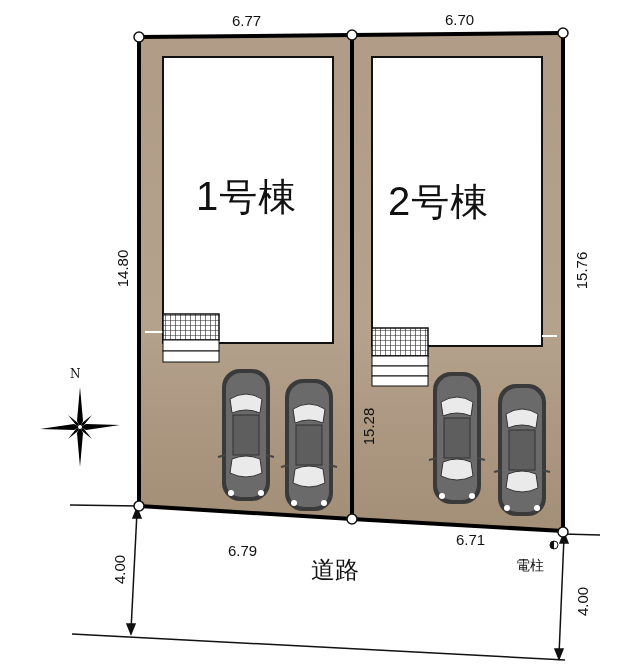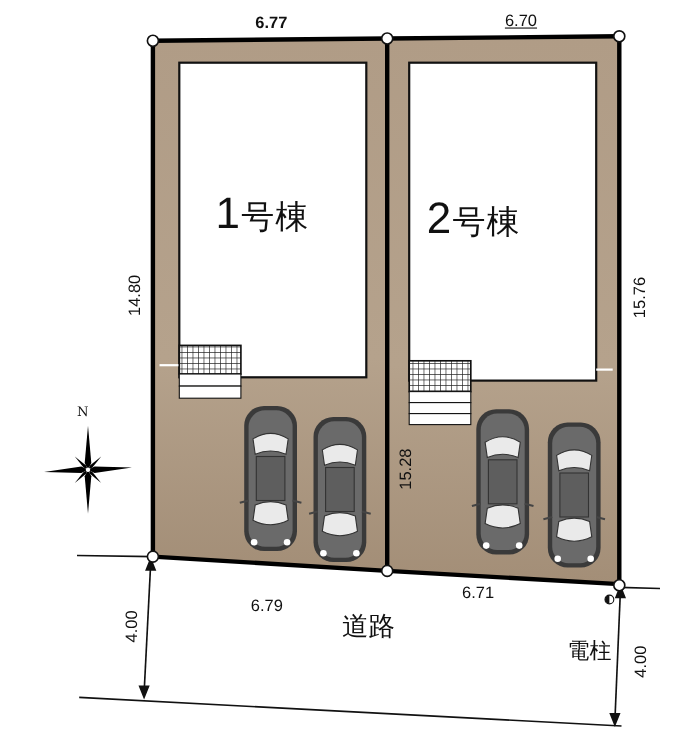--- a/index.html
+++ b/index.html
@@ -1,21 +1,21 @@
 <!DOCTYPE html>
 <html><head>
 <meta charset="utf-8">
 <style>
   html,body{margin:0;padding:0;background:#ffffff;}
   body{width:620px;height:669px;position:relative;overflow:hidden;font-family:"Liberation Sans","DejaVu Sans",sans-serif;color:#111;}
   svg{position:absolute;left:0;top:0;}
   .lbl{position:absolute;font-size:15px;color:#111;white-space:nowrap;}
   .vert{transform:rotate(-90deg);transform-origin:center center;}
   .bldg{position:absolute;font-size:40px;font-weight:normal;letter-spacing:1px;}
-  .bldg small{font-size:30px;}
+  .bldg small{font-size:38px;}
   .road{position:absolute;text-align:center;font-size:24px;line-height:24px;}
   .north{position:absolute;font-family:"DejaVu Serif",serif;font-size:12px;}
 </style>
 </head>
 <body>
 
 <svg width="620" height="669" viewBox="0 0 620 669">
   <defs>
     <linearGradient id="lotGrad" x1="0" y1="0" x2="0" y2="1">
       <stop offset="0" stop-color="#b09c86"></stop>
@@ -104,31 +104,31 @@
     <polygon points="-40,2 -6,-3 0,0 -6,3" fill="#000"></polygon>
     <polygon points="40,-2 6,-3 0,0 6,3" fill="#000"></polygon>
     <polygon points="-12,-12 -2,-4 0,0 -4,-2" fill="#000"></polygon>
     <polygon points="12,-12 4,-2 0,0 2,-4" fill="#000"></polygon>
     <polygon points="-12,12 -4,2 0,0 -2,4" fill="#000"></polygon>
     <polygon points="12,12 2,4 0,0 4,2" fill="#000"></polygon>
     <circle r="2" fill="#fff"></circle>
   </g>
 </svg>
 
-<div class="lbl" style="left:232px;top:12px;font-weight:bold;">6.77</div>
-<div class="lbl" style="left:459px;top:11px;text-decoration:underline;">6.70</div>
+<div class="lbl" style="left:232px;top:12px;">6.77</div>
+<div class="lbl" style="left:445px;top:11px;">6.70</div>
 <div class="lbl vert" style="left:104px;top:260px;">14.80</div>
 <div class="lbl vert" style="left:563px;top:262px;">15.76</div>
 <div class="lbl vert" style="left:350px;top:418px;">15.28</div>
 <div class="lbl" style="left:228px;top:542px;">6.79</div>
-<div class="lbl" style="left:420px;top:531px;">6.71</div>
+<div class="lbl" style="left:456px;top:531px;">6.71</div>
 <div class="lbl vert" style="left:105px;top:561px;">4.00</div>
 <div class="lbl vert" style="left:568px;top:593px;">4.00</div>
 
 <div class="bldg" style="left:196px;top:172px;"><span>1</span><small>号棟</small></div>
 <div class="bldg" style="left:388px;top:177px;"><span>2</span><small>号棟</small></div>
 
 <div class="road" style="left:190px;top:558px;width:290px;">
   <div>道路</div>
 </div>
-<div class="lbl" style="left:516px;top:578px;font-size:20px;">電柱</div>
+<div class="lbl" style="left:516px;top:557px;font-size:14px;">電柱</div>
 
 <div class="north" style="left:70px;top:367px;">N</div>
 
 </body></html>

